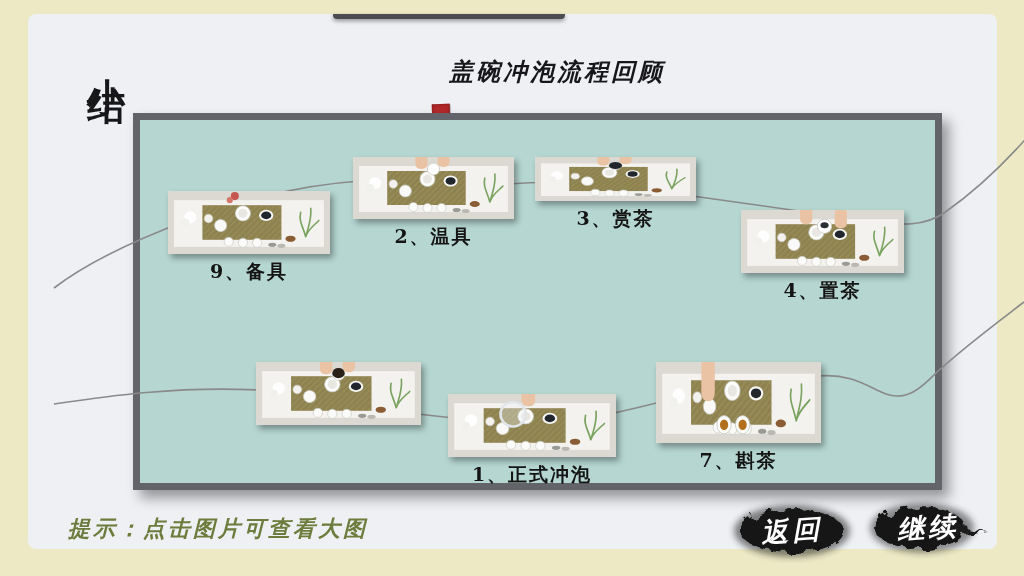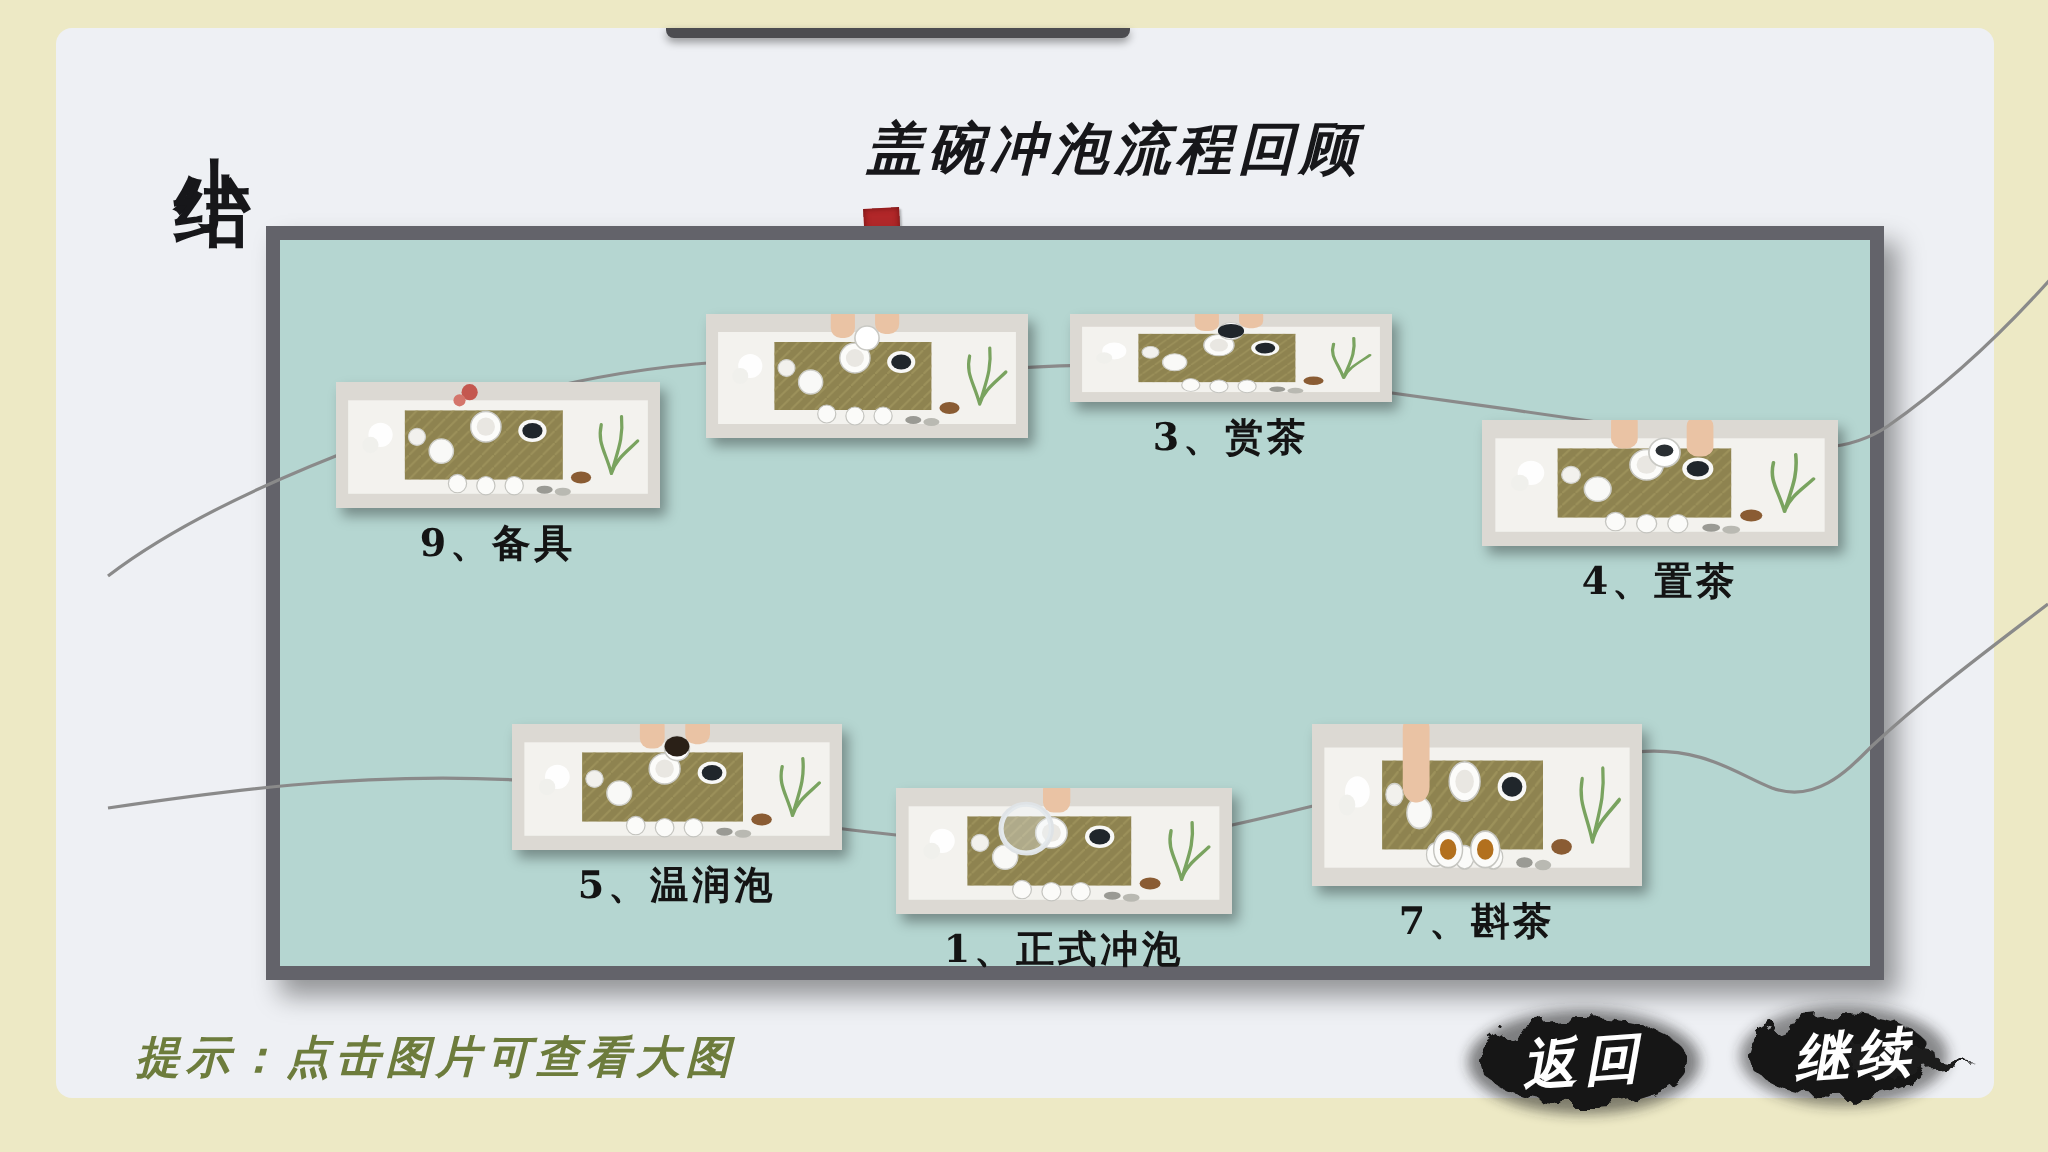--- a/index.html
+++ b/index.html
@@ -28,21 +28,21 @@
   .header{
     position:absolute;left:0;top:42px;width:1024px;height:34px;text-align:center;
   }
   .seal{
     position:absolute;left:404px;top:48px;width:18px;height:18px;
     background:#b3282a;transform:rotate(-3deg);
     box-shadow:inset 0 0 3px rgba(90,10,10,.8), 1px 1px 1px rgba(0,0,0,.25);
   }
   .main-title{
     display:inline-block;margin:0;margin-left:34px;
-    font-size:28px;font-weight:bold;font-style:italic;color:#17171a;
+    font-size:24px;font-weight:bold;font-style:italic;color:#17171a;
     letter-spacing:3px;
   }
   .board{
     position:absolute;left:105px;top:99px;width:795px;height:363px;
     background:#b5d6d1;border:7px solid #63636a;
     box-shadow:7px 8px 12px rgba(0,0,0,.38);
   }
   .flow-lines{position:absolute;left:0;top:0;width:1024px;height:576px;pointer-events:none;}
   .photo{
     position:absolute;cursor:pointer;
@@ -146,49 +146,49 @@
           <circle cx="61" cy="9" r="3" fill="#d4756b"></circle>
       </svg>
       <div class="plabel">9、备具</div>
     </div>
 
     <div class="photo" style="left:325px;top:143px;width:161px;height:62px">
       <svg class="ph" viewBox="0 0 160 62" preserveAspectRatio="none">
           <use href="#scene"></use>
           <use href="#hands"></use>
         </svg>
+      <div class="plabel">2、温具</div>
     </div>
 
     <div class="photo" style="left:507px;top:143px;width:161px;height:44px">
       <svg class="ph" viewBox="0 0 160 62" preserveAspectRatio="none">
         <use href="#scene"></use>
           <use href="#hands"></use>
         <ellipse cx="80" cy="12" rx="6.5" ry="5" fill="#20262b"></ellipse>
       </svg>
       <div class="plabel">3、赏茶</div>
     </div>
 
-    <div class="photo" style="left:713px;top:196px;width:178px;height:63px">
+    <div class="photo" style="left:713px;top:196px;width:163px;height:63px">
       <svg class="ph" viewBox="0 0 160 62" preserveAspectRatio="none">
         <use href="#scene"></use>
         <rect x="58" y="-4" width="12" height="18" rx="5" fill="#eac3a4"></rect>
         <rect x="92" y="-2" width="12" height="20" rx="5" fill="#eac3a4"></rect>
         <circle cx="82" cy="16" r="7" fill="#ffffff" stroke="#c9c9c4" stroke-width="0.8"></circle>
         <ellipse cx="82" cy="15" rx="4" ry="3" fill="#2a2f33"></ellipse>
       </svg>
       <div class="plabel">4、置茶</div>
     </div>
 
     <div class="photo" style="left:228px;top:348px;width:165px;height:63px">
       <svg class="ph" viewBox="0 0 160 62" preserveAspectRatio="none">
         <use href="#scene"></use>
           <use href="#hands"></use>
         <ellipse cx="80" cy="11" rx="6" ry="5" fill="#2a2017"></ellipse>
       </svg>
-      <div class="plabel">5、温润泡</div>
     </div>
 
     <div class="photo" style="left:420px;top:380px;width:168px;height:63px">
       <svg class="ph" viewBox="0 0 160 62" preserveAspectRatio="none">
         <use href="#scene"></use>
         <rect x="70" y="-4" width="13" height="16" rx="5" fill="#eac3a4"></rect>
         <circle cx="62" cy="20" r="12" fill="none" stroke="#dfe3e6" stroke-width="2.5"></circle>
         <circle cx="62" cy="20" r="12" fill="#eef3f5" opacity="0.35"></circle>
       </svg>
       <div class="plabel">1、正式冲泡</div>

